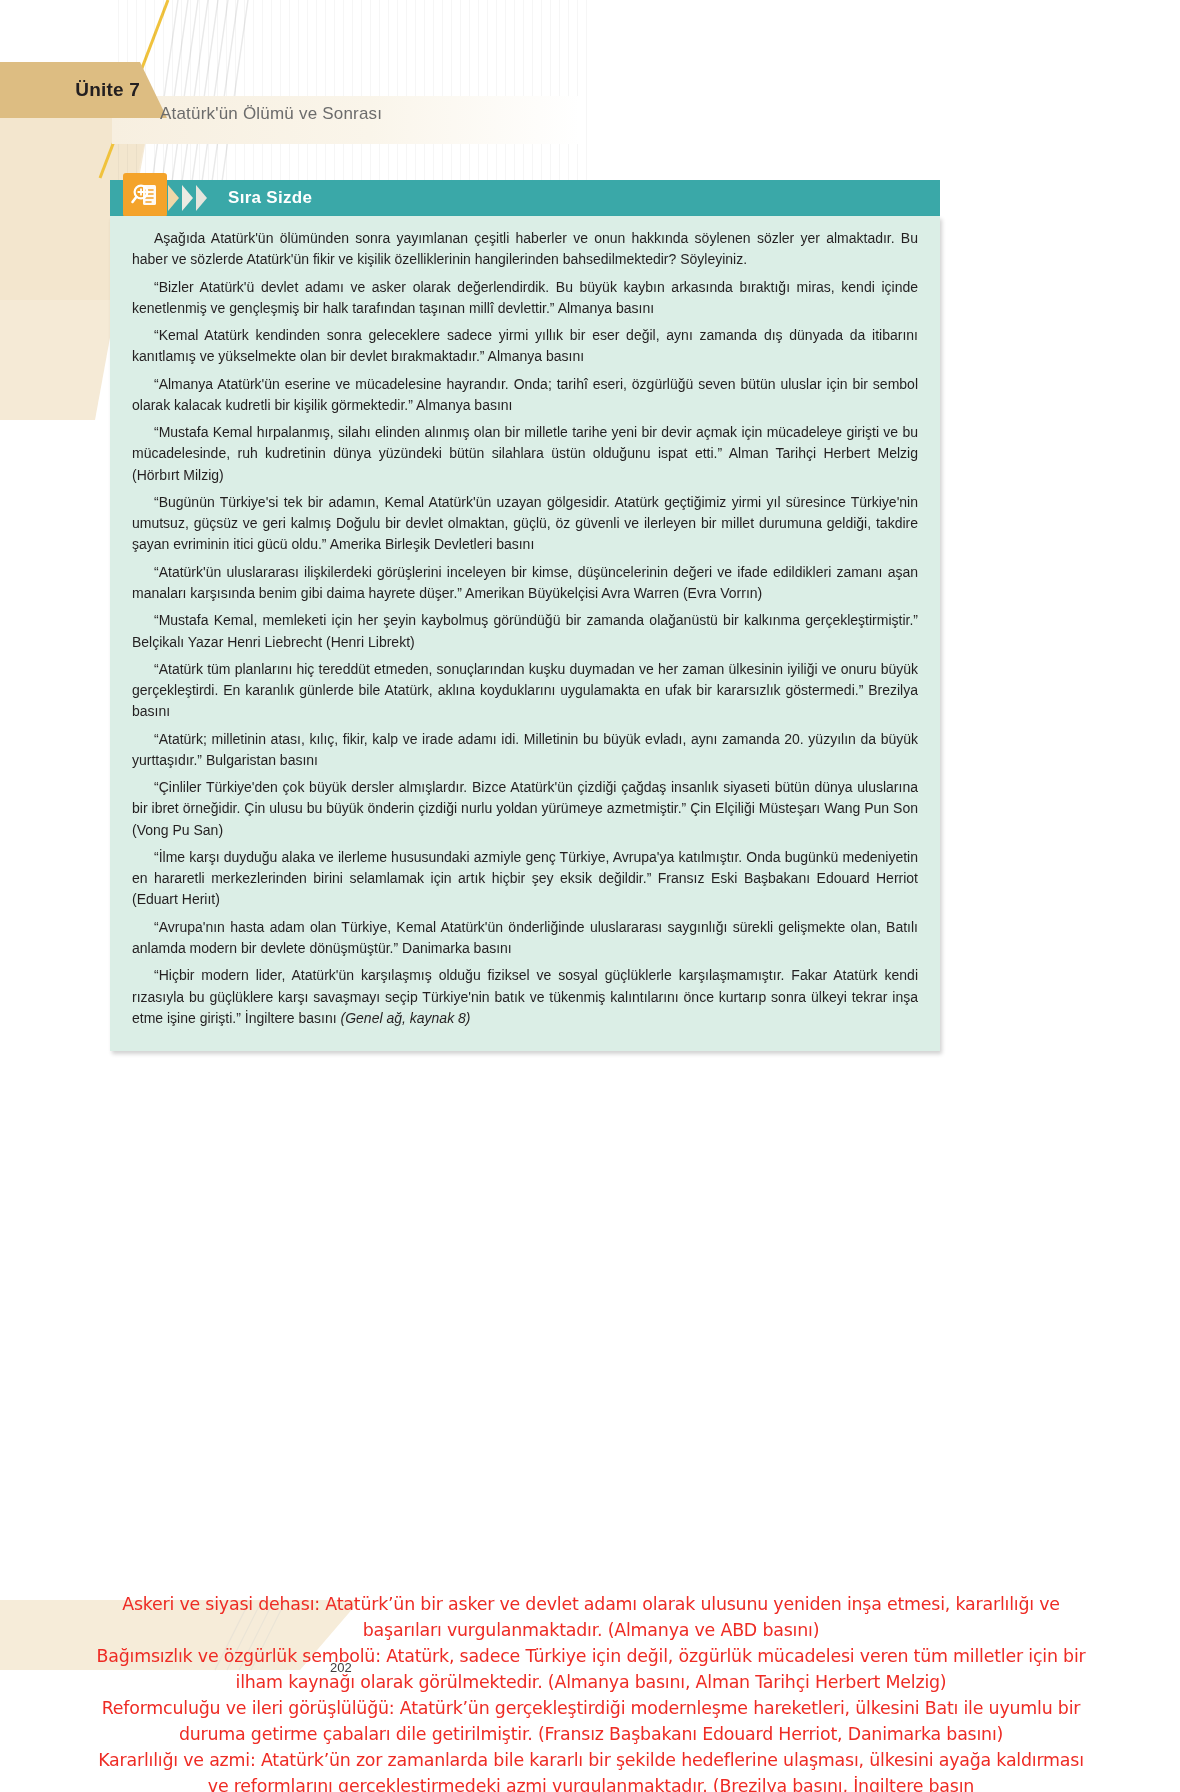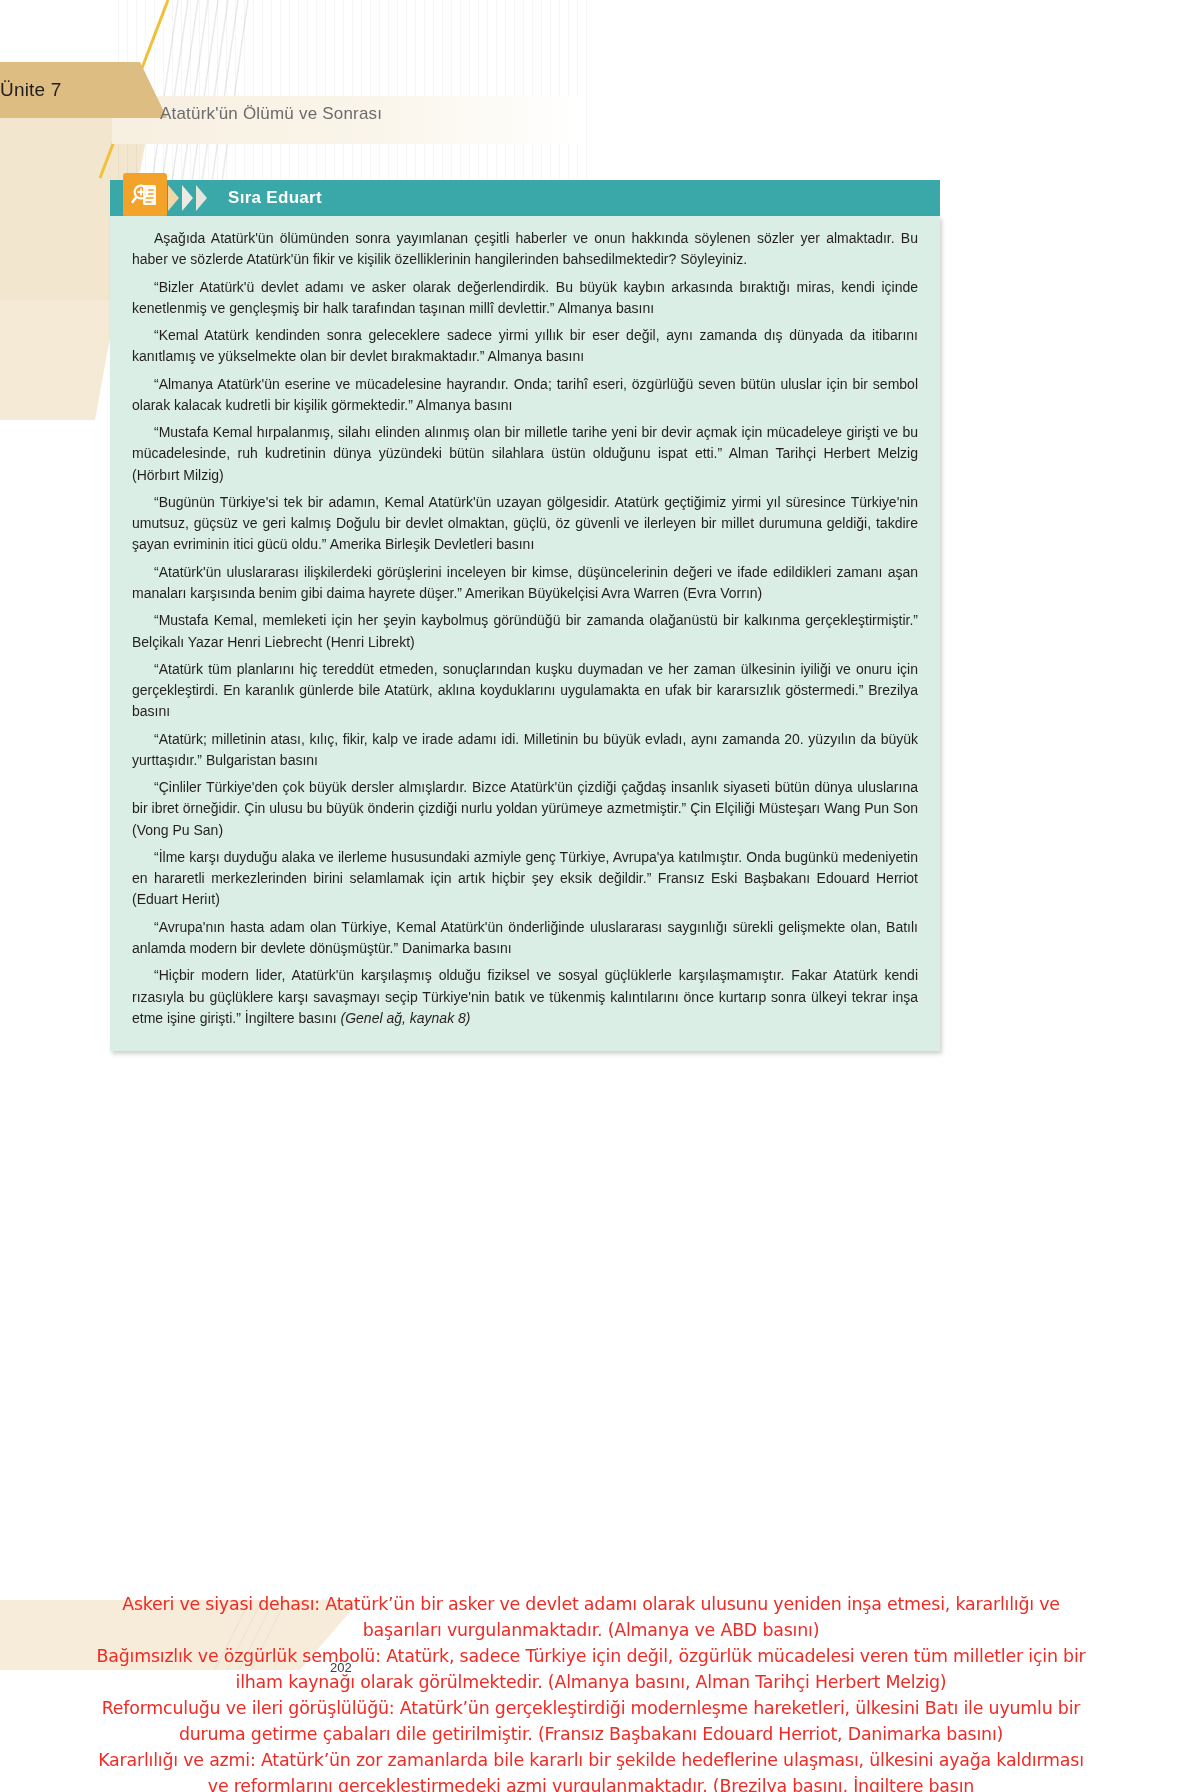--- a/index.html
+++ b/index.html
@@ -48,23 +48,23 @@
     border-width: 0 27px 56px 0;
     border-color: transparent transparent #ddbd82 transparent;
   }
   .unit-tab-label {
     position: absolute;
     left: 0;
     top: 0;
     width: 140px;
     height: 56px;
     line-height: 56px;
-    text-align: left;
+    text-align: right;
     font-size: 19px;
-    font-weight: normal;
+    font-weight: bold;
     color: #231f20;
     letter-spacing: 0.2px;
   }
 
   
   .title-strip {
     position: absolute;
     left: 112px;
     top: 96px;
     width: 468px;
@@ -281,33 +281,33 @@
             <line x1="8.2" y1="12" x2="13.8" y2="12"></line>
           </g>
         </svg>
       </div>
     </div>
     <div class="chev-group">
       <span class="chev c1"></span>
       <span class="chev c2"></span>
       <span class="chev c3"></span>
     </div>
-    <div class="activity-title">Sıra Eduart</div>
+    <div class="activity-title">Sıra Sizde</div>
   </div>
 
   <div class="activity-body">
     <p>Aşağıda Atatürk'ün ölümünden sonra yayımlanan çeşitli haberler ve onun hakkında söylenen sözler yer almaktadır. Bu haber ve sözlerde Atatürk'ün fikir ve kişilik özelliklerinin hangilerinden bahsedilmektedir? Söyleyiniz.</p>
     <p>“Bizler Atatürk'ü devlet adamı ve asker olarak değerlendirdik. Bu büyük kaybın arkasında bıraktığı miras, kendi içinde kenetlenmiş ve gençleşmiş bir halk tarafından taşınan millî devlettir.” Almanya basını</p>
     <p>“Kemal Atatürk kendinden sonra geleceklere sadece yirmi yıllık bir eser değil, aynı zamanda dış dünyada da itibarını kanıtlamış ve yükselmekte olan bir devlet bırakmaktadır.” Almanya basını</p>
     <p>“Almanya Atatürk'ün eserine ve mücadelesine hayrandır. Onda; tarihî eseri, özgürlüğü seven bütün uluslar için bir sembol olarak kalacak kudretli bir kişilik görmektedir.” Almanya basını</p>
     <p>“Mustafa Kemal hırpalanmış, silahı elinden alınmış olan bir milletle tarihe yeni bir devir açmak için mücadeleye girişti ve bu mücadelesinde, ruh kudretinin dünya yüzündeki bütün silahlara üstün olduğunu ispat etti.” Alman Tarihçi Herbert Melzig (Hörbırt Milzig)</p>
     <p>“Bugünün Türkiye'si tek bir adamın, Kemal Atatürk'ün uzayan gölgesidir. Atatürk geçtiğimiz yirmi yıl süresince Türkiye'nin umutsuz, güçsüz ve geri kalmış Doğulu bir devlet olmaktan, güçlü, öz güvenli ve ilerleyen bir millet durumuna geldiği, takdire şayan evriminin itici gücü oldu.” Amerika Birleşik Devletleri basını</p>
     <p>“Atatürk'ün uluslararası ilişkilerdeki görüşlerini inceleyen bir kimse, düşüncelerinin değeri ve ifade edildikleri zamanı aşan manaları karşısında benim gibi daima hayrete düşer.” Amerikan Büyükelçisi Avra Warren (Evra Vorrın)</p>
     <p>“Mustafa Kemal, memleketi için her şeyin kaybolmuş göründüğü bir zamanda olağanüstü bir kalkınma gerçekleştirmiştir.” Belçikalı Yazar Henri Liebrecht (Henri Librekt)</p>
-    <p>“Atatürk tüm planlarını hiç tereddüt etmeden, sonuçlarından kuşku duymadan ve her zaman ülkesinin iyiliği ve onuru için gerçekleştirdi. En karanlık günlerde bile Atatürk, aklına koyduklarını uygulamakta en ufak bir kararsızlık göstermedi.” Brezilya basını</p>
+    <p>“Atatürk tüm planlarını hiç tereddüt etmeden, sonuçlarından kuşku duymadan ve her zaman ülkesinin iyiliği ve onuru büyük gerçekleştirdi. En karanlık günlerde bile Atatürk, aklına koyduklarını uygulamakta en ufak bir kararsızlık göstermedi.” Brezilya basını</p>
     <p>“Atatürk; milletinin atası, kılıç, fikir, kalp ve irade adamı idi. Milletinin bu büyük evladı, aynı zamanda 20. yüzyılın da büyük yurttaşıdır.” Bulgaristan basını</p>
     <p>“Çinliler Türkiye'den çok büyük dersler almışlardır. Bizce Atatürk'ün çizdiği çağdaş insanlık siyaseti bütün dünya uluslarına bir ibret örneğidir. Çin ulusu bu büyük önderin çizdiği nurlu yoldan yürümeye azmetmiştir.” Çin Elçiliği Müsteşarı Wang Pun Son (Vong Pu San)</p>
     <p>“İlme karşı duyduğu alaka ve ilerleme hususundaki azmiyle genç Türkiye, Avrupa'ya katılmıştır. Onda bugünkü medeniyetin en hararetli merkezlerinden birini selamlamak için artık hiçbir şey eksik değildir.” Fransız Eski Başbakanı Edouard Herriot (Eduart Heriıt)</p>
     <p>“Avrupa'nın hasta adam olan Türkiye, Kemal Atatürk'ün önderliğinde uluslararası saygınlığı sürekli gelişmekte olan, Batılı anlamda modern bir devlete dönüşmüştür.” Danimarka basını</p>
     <p><span>“Hiçbir modern lider, Atatürk'ün karşılaşmış olduğu fiziksel ve sosyal güçlüklerle karşılaşmamıştır. Fakar Atatürk kendi rızasıyla bu güçlüklere karşı savaşmayı seçip Türkiye'nin batık ve tükenmiş kalıntılarını önce kurtarıp sonra ülkeyi tekrar inşa etme işine girişti.”  İngiltere basını </span><span class="source-note">(Genel ağ, kaynak 8)</span></p>
   </div>
 </div>
 
 <div class="bottom-decor">
   <svg width="420" height="120" viewBox="0 0 420 120" xmlns="http://www.w3.org/2000/svg">

